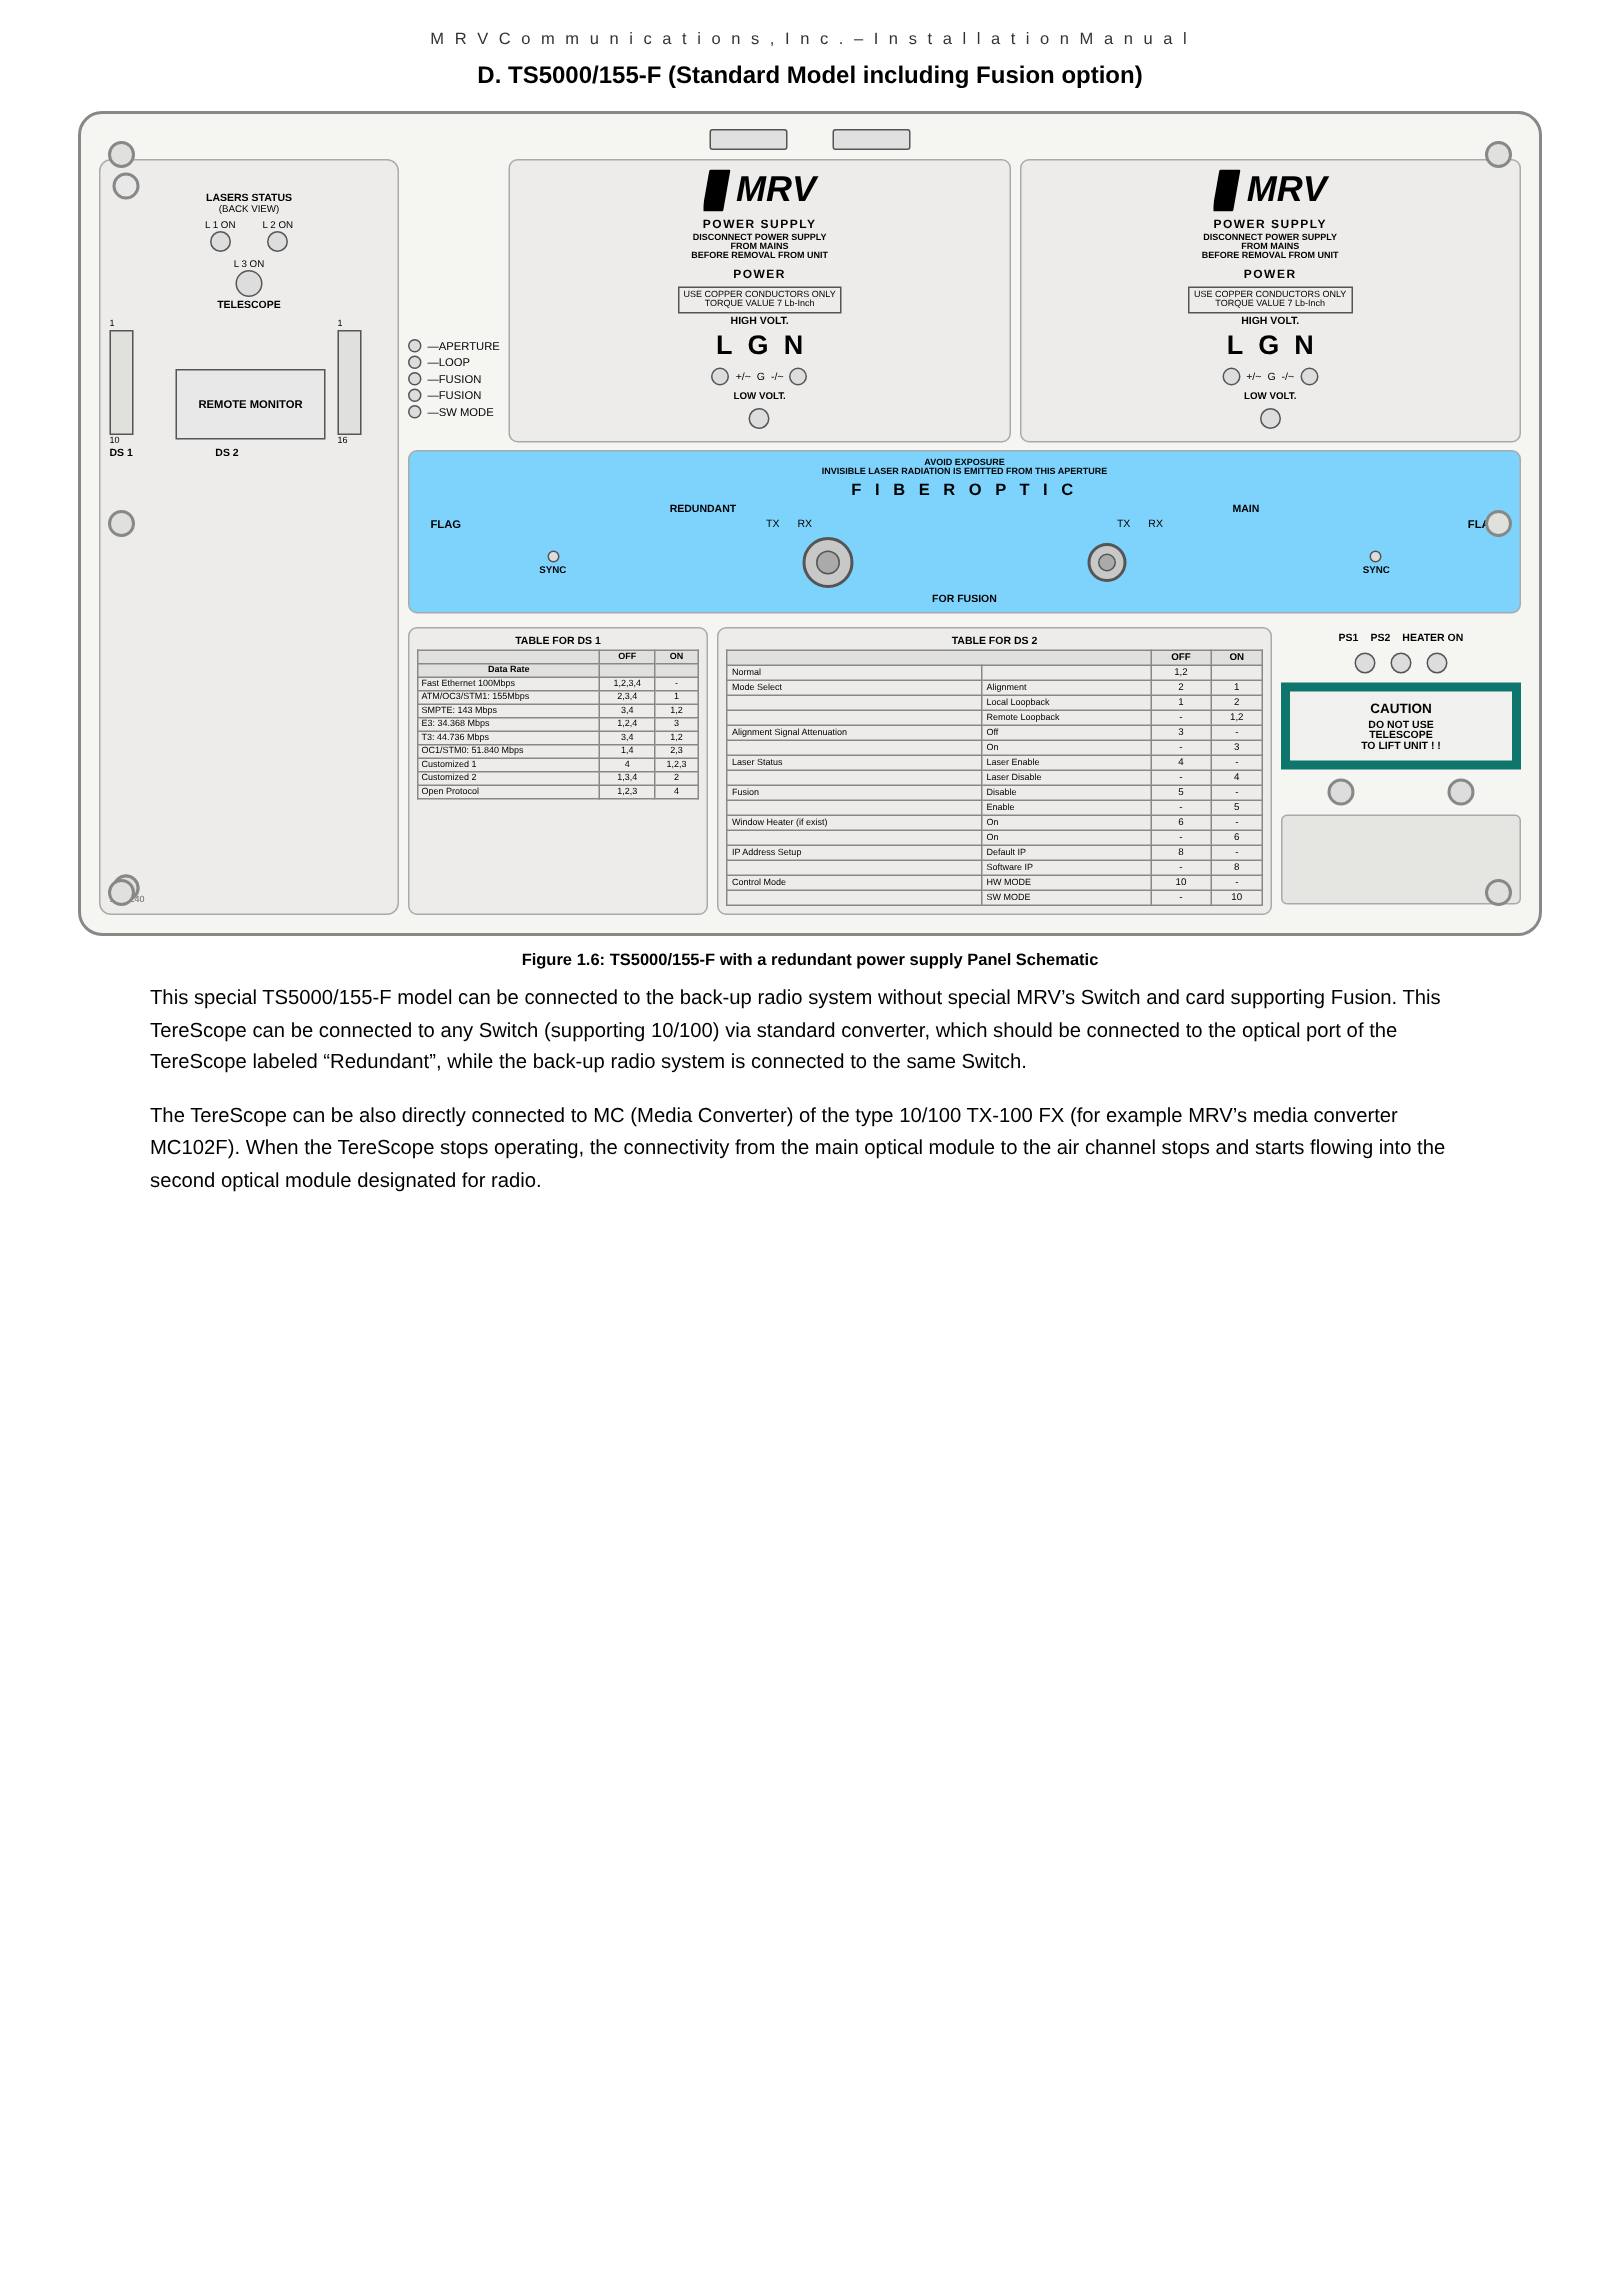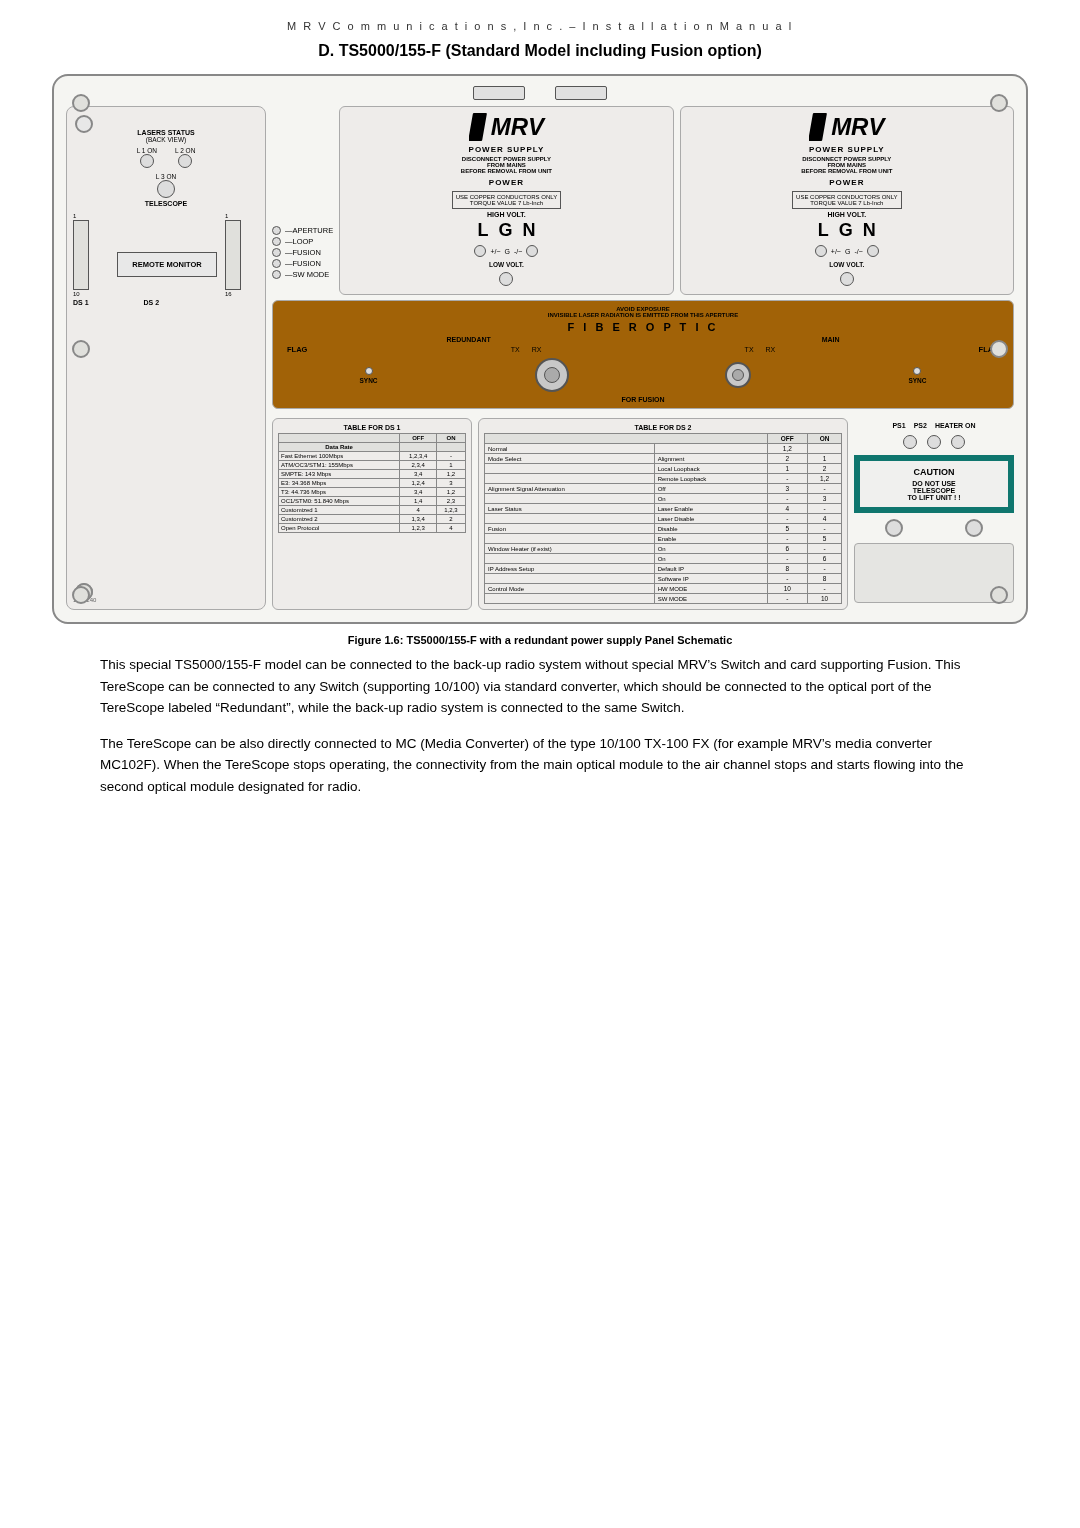--- a/index.html
+++ b/index.html
@@ -79,26 +79,26 @@
     }
     .flag-sync-circle {
       width: 10px;
       height: 10px;
       border: 1px solid #555;
       border-radius: 50%;
       background: #ddd;
     }
     .remote-monitor-box {
       border: 1.5px solid #555;
-      padding: 7px 6px;
+      padding: 18px 6px;
       font-size: 7.5px;
       font-weight: bold;
       text-align: center;
       background: #e8e8e8;
-      margin: 20px 0;
+      margin: 4px 0;
       width: 100px;
       align-self: flex-start;
       margin-left: 20px;
     }
 
     
     .options-list {
       list-style: none;
       font-size: 7.5px;
       margin: 4px 0;
@@ -217,21 +217,21 @@
       flex: 1;
       display: flex;
       flex-direction: column;
       gap: 5px;
     }
 
     
     .fiber-panel {
       border: 1.5px solid #aaa;
       border-radius: 6px;
-      background: #a16207;
+      background: #7dd3fc;
       padding: 5px 8px;
     }
 
     
     .ps-inner {
       border: 1.5px solid #aaa;
       border-radius: 6px;
       padding: 6px;
       background: #eeecea;
       display: flex;

